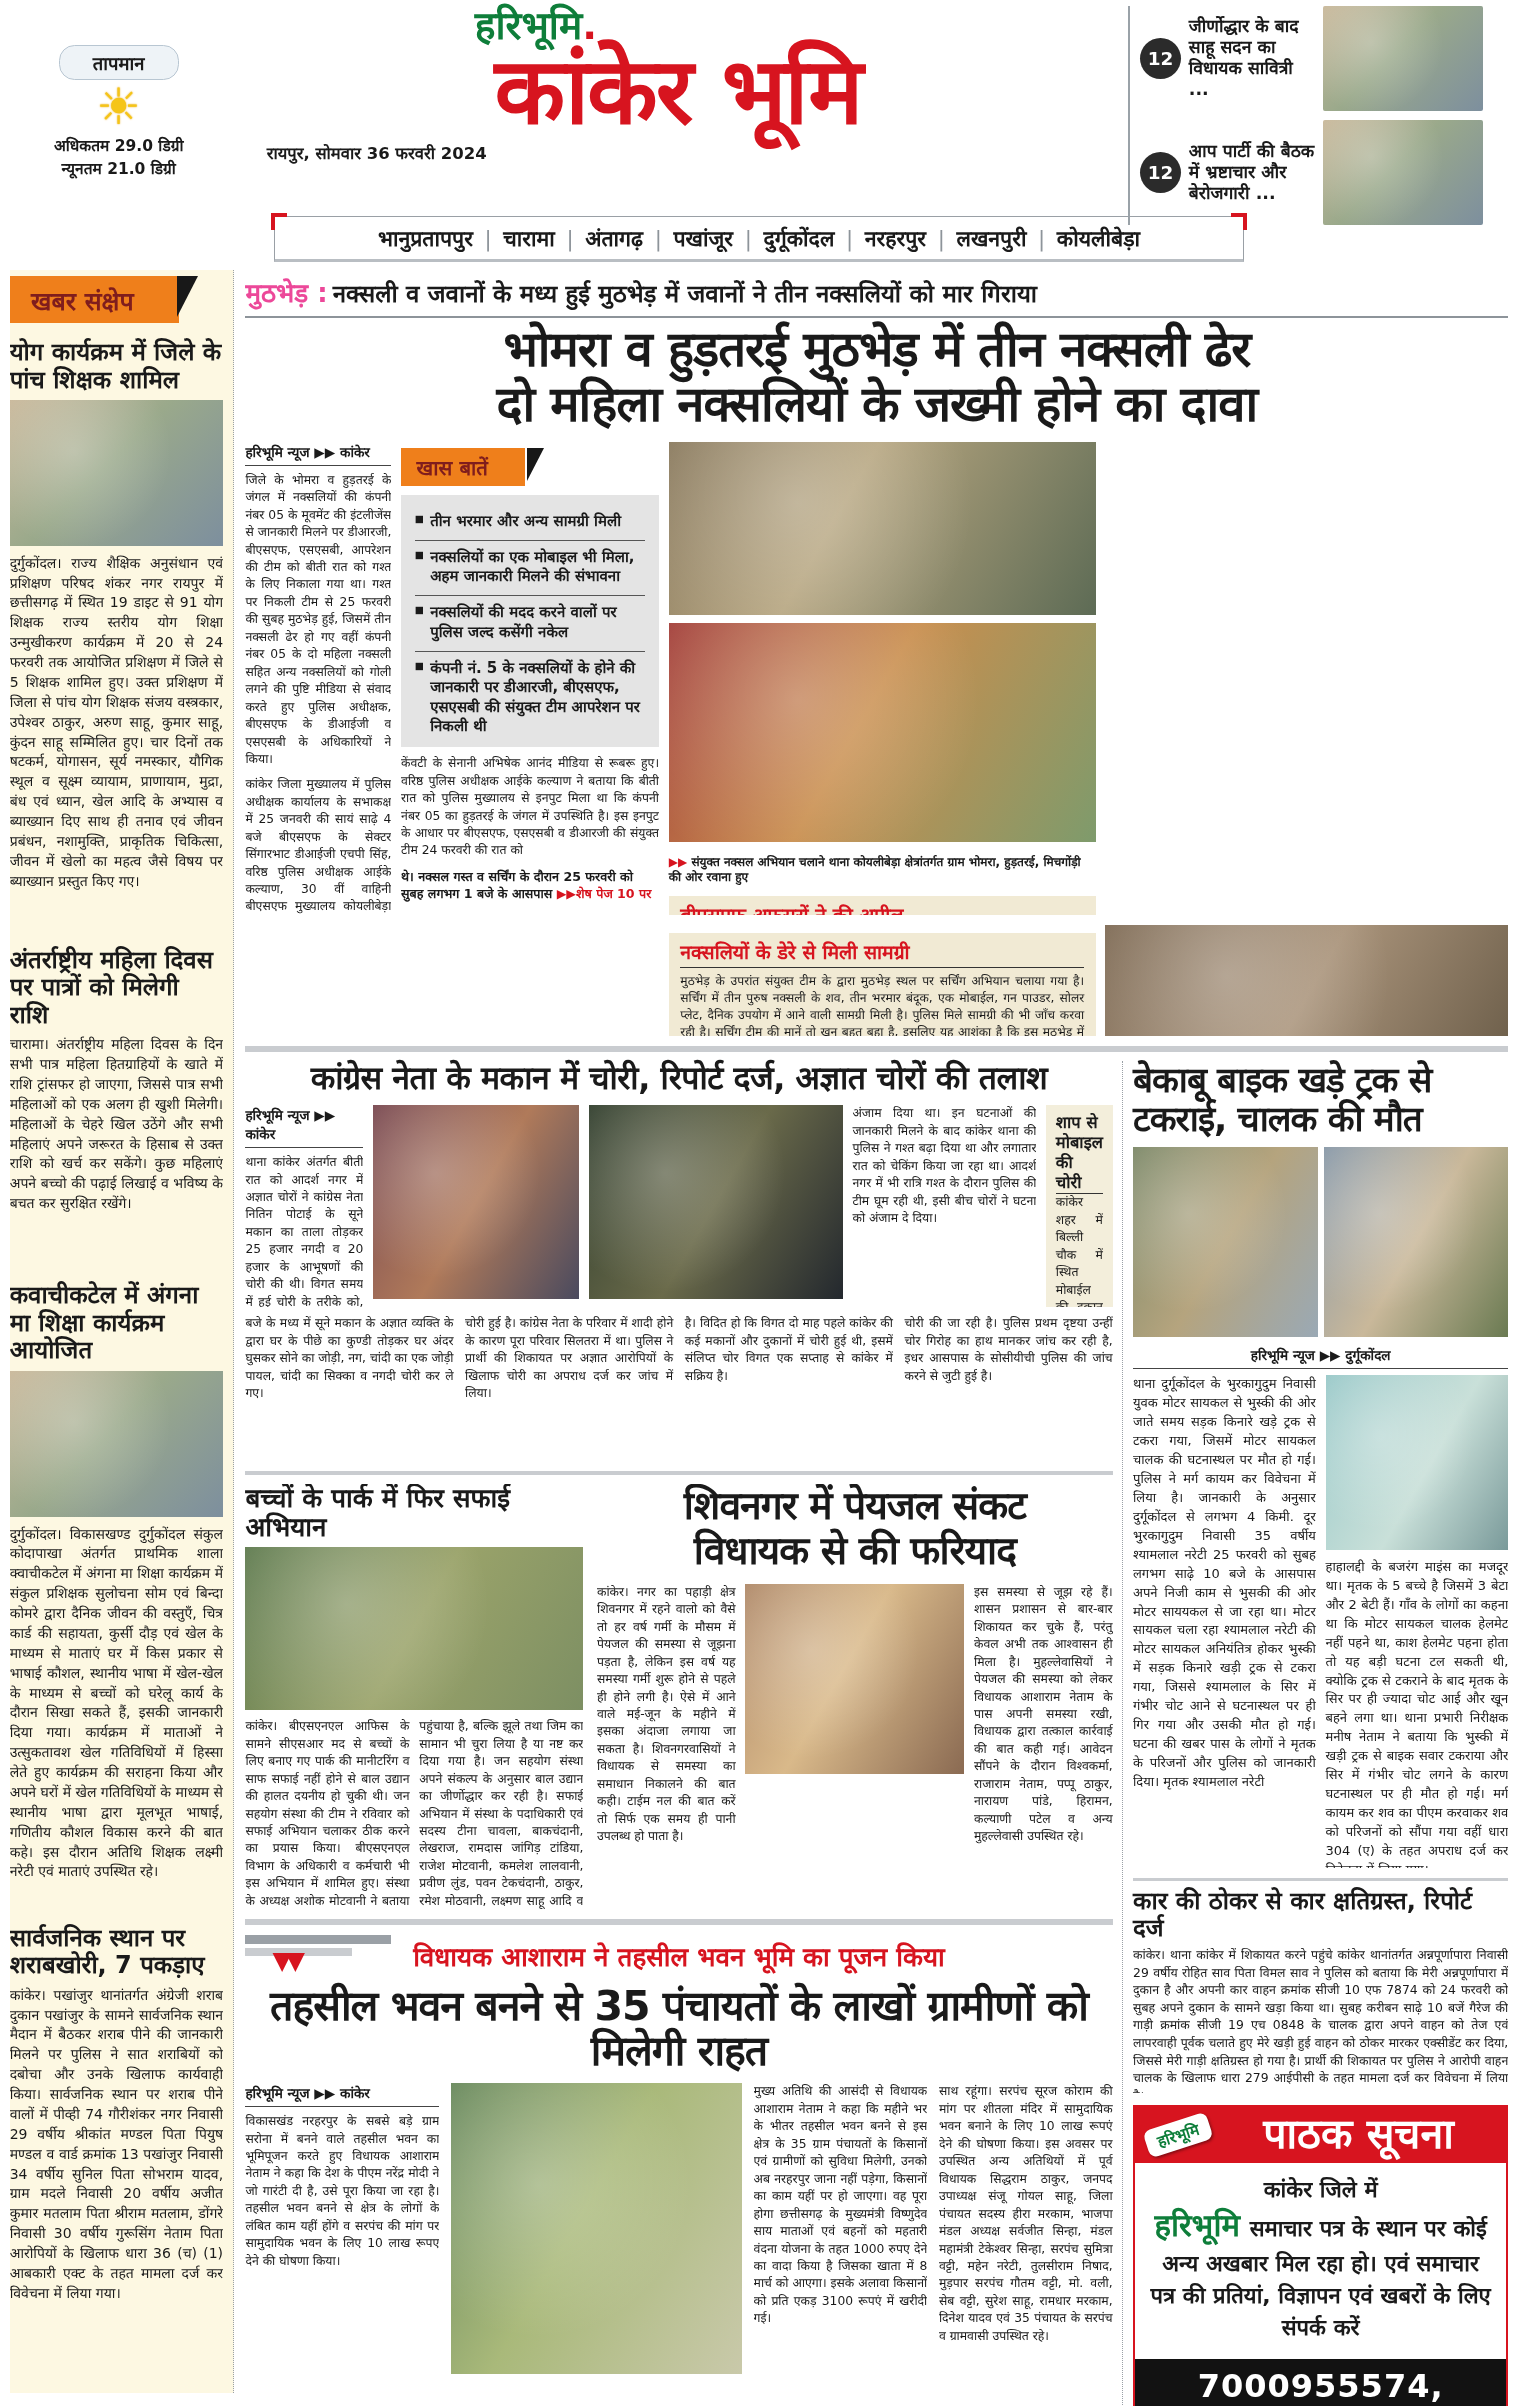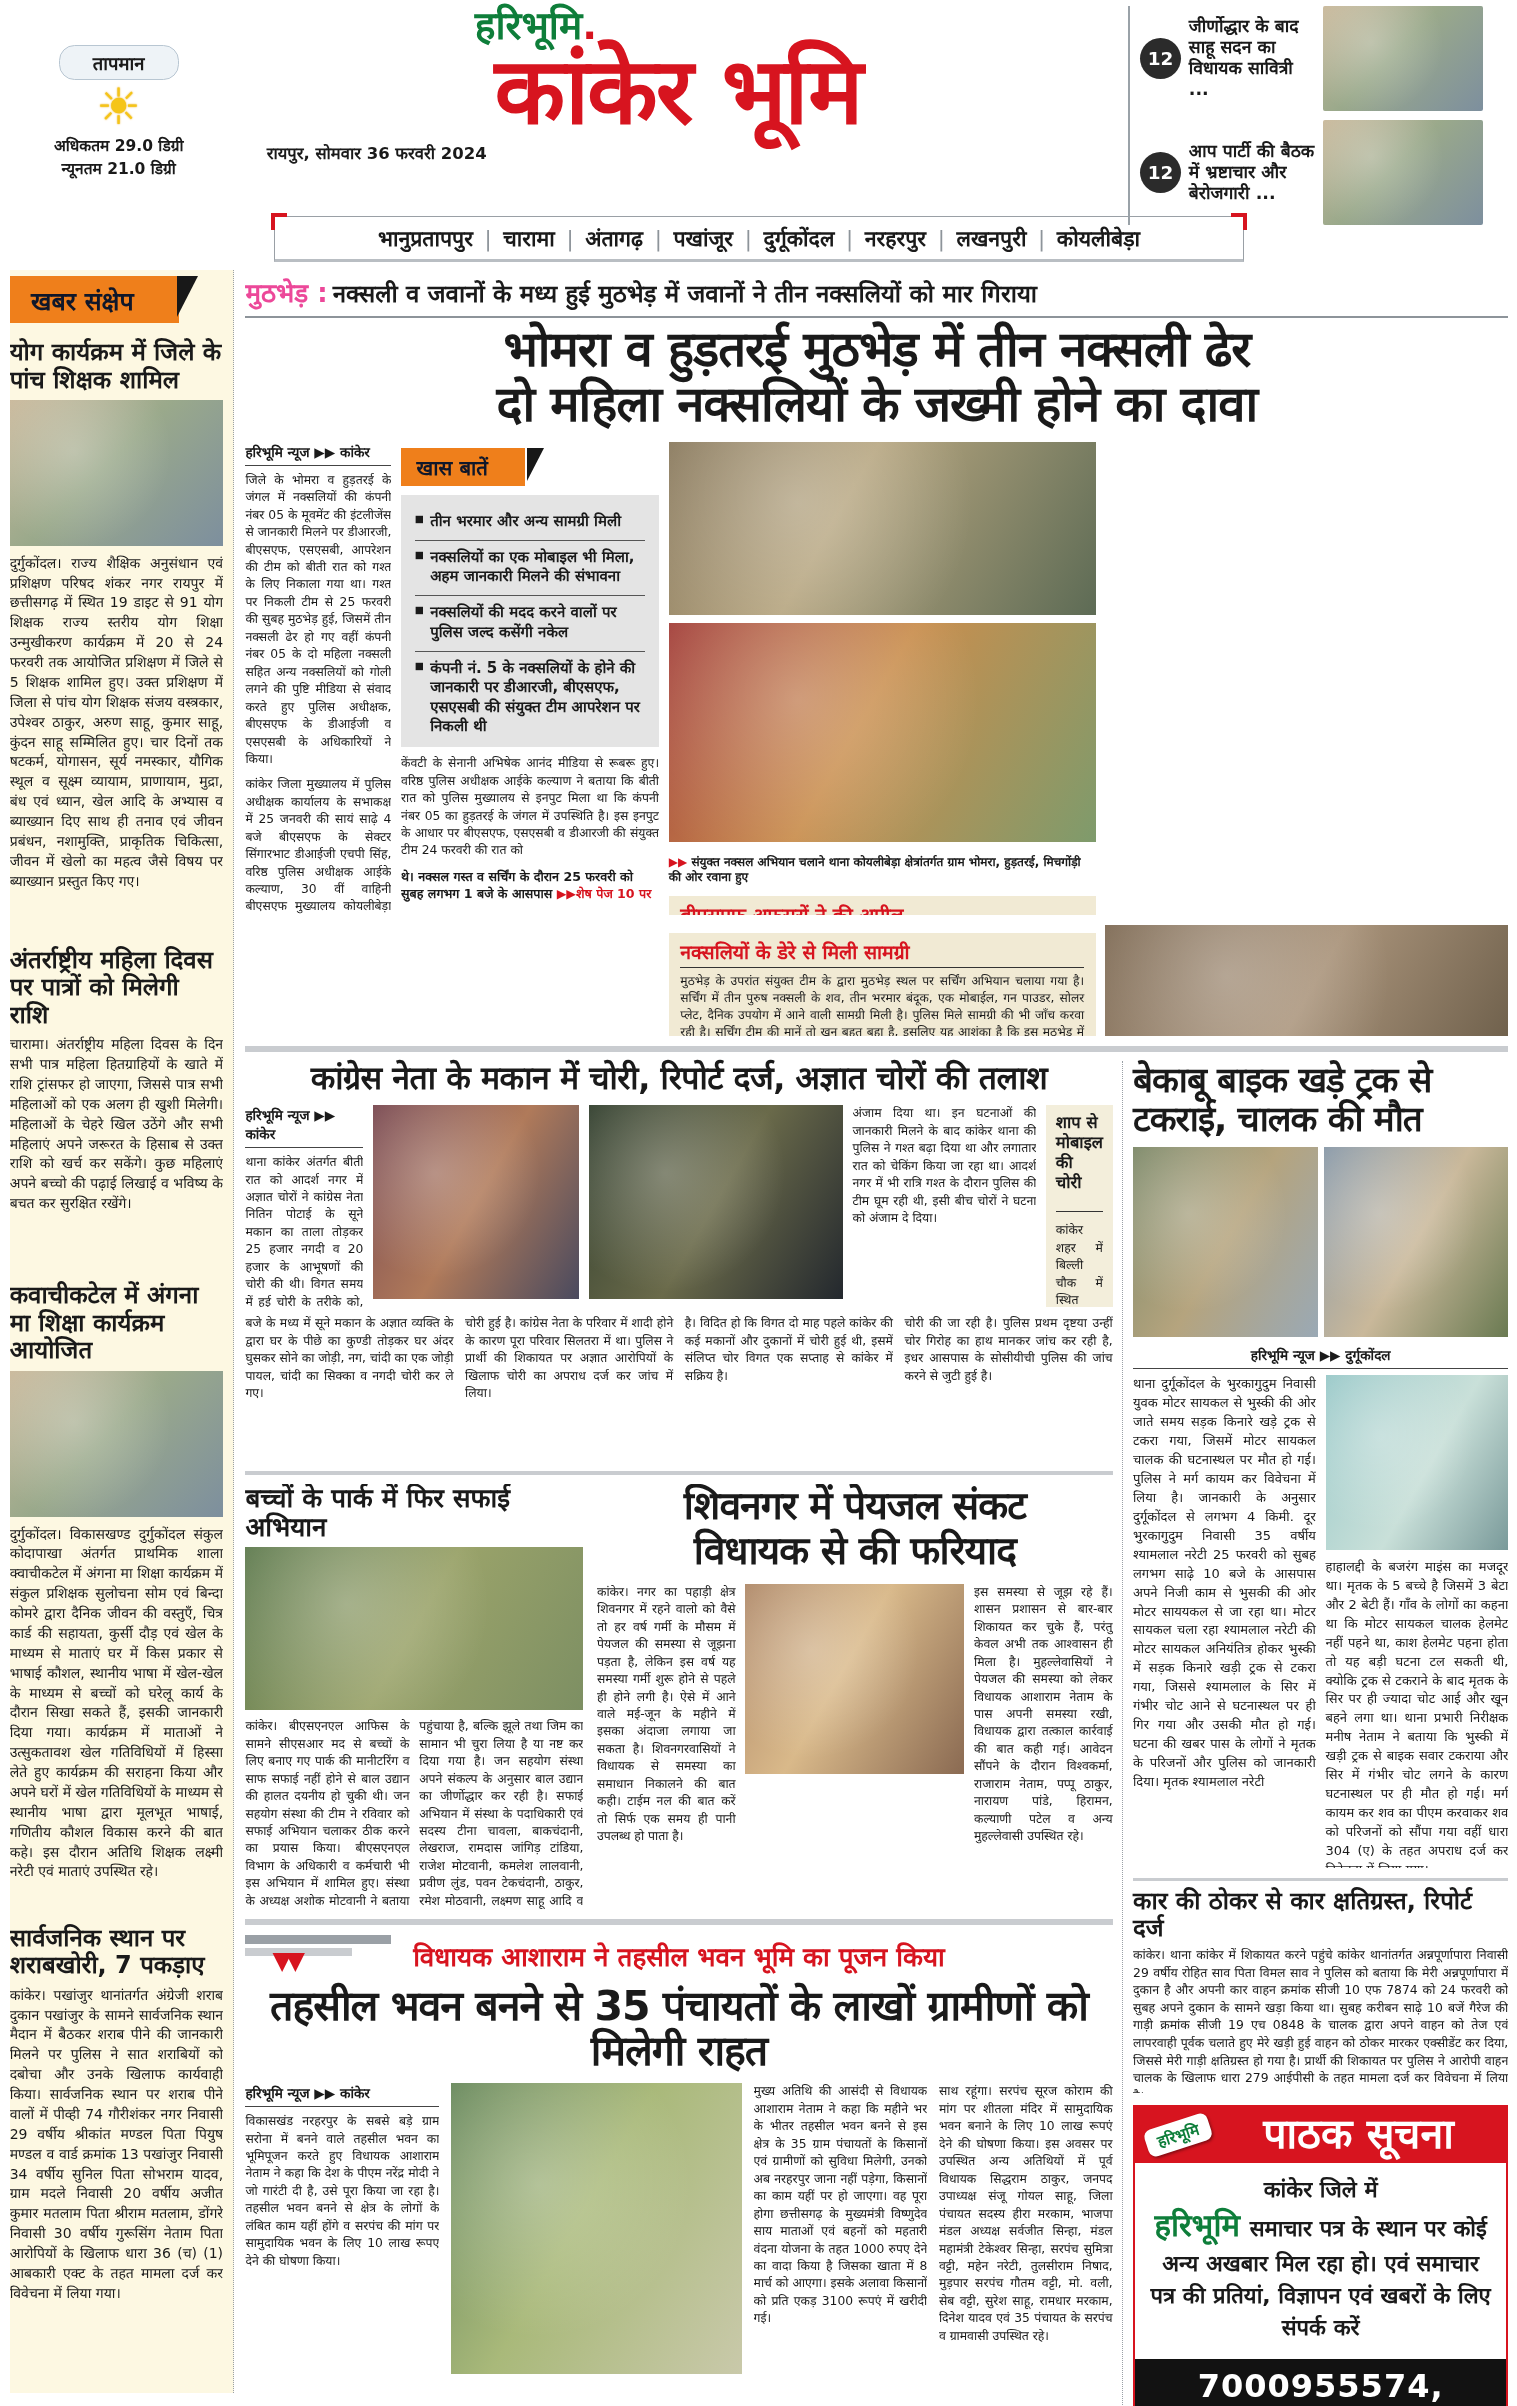--- a/index.html
+++ b/index.html
@@ -31,21 +31,21 @@
   .navbar::before { left:-3.9px; border-left:4.9px solid #d7141f; }
   .navbar::after { right:-3.9px; border-right:4.9px solid #d7141f; }
   .nav-item { font-weight:800; font-size:21.3px; cursor:pointer; }
   .nav-item + .nav-item::before { content:"|"; color:#8d949a; font-weight:400; margin:0 11.6px; }
 
   
   .content { display:flex; margin-top:7.8px; }
   .sidebar { width:279px; border-right:1.9px dotted #9aa0a6; padding-right:9.7px; background:#fdf8e2; height:2123px; overflow:hidden; }
   .main { flex:1; padding-left:11.6px; }
 
-  .tab { position:relative; background:#ef7f1b; color:#0f172a; font-weight:800; font-size:25px; display:inline-block; padding:6.8px 45px 6.8px 21.3px; margin:5.8px 0 9.7px; }
+  .tab { position:relative; background:#ef7f1b; color:#7f1d1d; font-weight:800; font-size:25px; display:inline-block; padding:6.8px 45px 6.8px 21.3px; margin:5.8px 0 9.7px; }
   .tab::after { content:""; position:absolute; right:-19.4px; top:0; border-bottom:41px solid transparent; border-left:21.3px solid #181818; }
   .tab.small { font-size:20.4px; padding:4.9px 37px 4.9px 15.5px; }
   .tab.small::after { border-bottom-width:33px; border-left-width:17.5px; }
 
   .sidebar article { margin-bottom:13.6px; }
   .sidebar h3 { font-size:24px; font-weight:800; line-height:1.15; margin:5.8px 0; }
   .sidebar .sph { width:100%; height:146px; margin:3.9px 0 7.8px; }
   .sidebar p { font-size:14px; line-height:1.42; text-align:justify; }
   .clip { overflow:hidden; }
   .h-a1 { height:594px; } .h-a2 { height:322px; } .h-a3 { height:629px; } .h-a4 { height:505px; }
@@ -85,21 +85,21 @@
   .mid-wrap { display:flex; }
   .mid-left { flex:1; padding-right:9.7px; }
   .mid-right { width:386px; border-left:1.9px dotted #9aa0a6; padding-left:9.7px; }
 
   .congress h2 { font-weight:800; font-size:32px; line-height:1.1; margin-bottom:9px; letter-spacing:-0.5px;text-align:center; }
   .cg-row { display:flex; gap:9.7px; height:202px; overflow:hidden; }
   .cg-col1 { width:118px; } .cg-col2 { width:184px; }
   .p-theft1 { width:206px; height:194px; background:linear-gradient(120deg,#7a4a52,#b07a5a 50%,#4a4a5e); }
   .p-theft2 { width:254px; height:194px; background:linear-gradient(120deg,#33402f,#6a6a4a 50%,#23282e); }
   .shopbox { flex:1; background:#f3eedb; padding:7.8px 9.7px; }
-  .shopbox h4 { font-weight:800; font-size:16.5px; border-bottom:1.5px solid #333; padding-bottom:19px; margin-bottom:10px; line-height:1.2; }
+  .shopbox h4 { font-weight:800; font-size:16.5px; border-bottom:1.5px solid #333; padding-bottom:1px; margin-bottom:0; line-height:1.2; }
   .cg-bottom { display:flex; gap:11.6px; height:146px; overflow:hidden; margin-top:7.8px; }
   .cg-bottom .mini { flex:1; }
 
   .row-pw { display:flex; gap:13.6px; height:425px; overflow:hidden; }
   .park { width:338px; }
   .park h2 { font-weight:800; font-size:26px; line-height:1.1; margin-bottom:5.8px; }
   .p-park { height:163px; background:linear-gradient(120deg,#5e7a4e,#9aa36a 50%,#7d8f63); }
   .pw-cols { display:flex; gap:9.7px; margin-top:7.8px; }
   .pw-cols .mini { flex:1; }
   .water { flex:1; }

